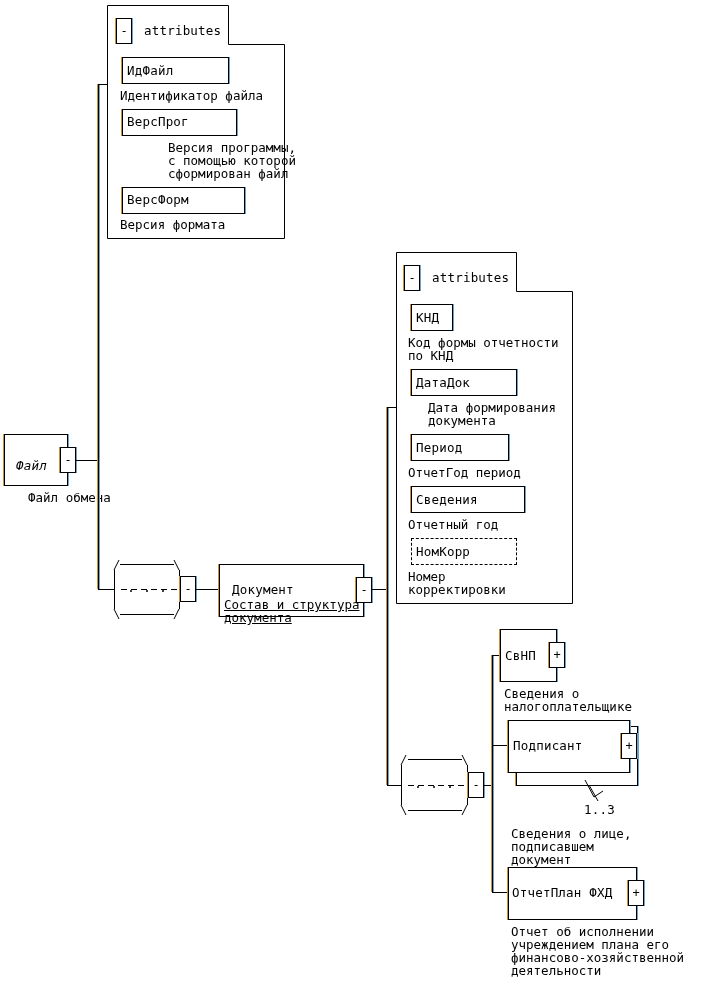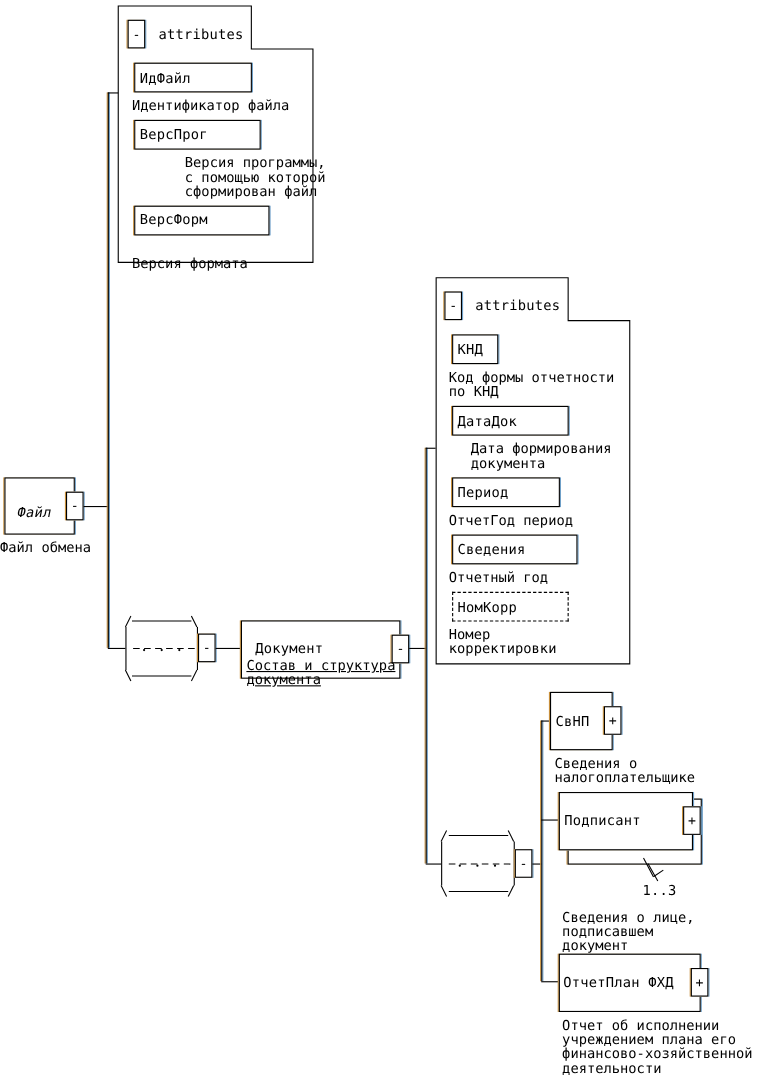--- a/index.html
+++ b/index.html
@@ -16,21 +16,21 @@
   .vl { position: absolute; width: 0; border-left: 1px solid #000; box-shadow: -1px 0 0 #c8903c, 1px 0 0 #6fa0c8; }
   .dashed { border: 1px dashed #000; box-shadow: none; }
   svg { position: absolute; overflow: visible; }
 </style>
 </head>
 <body>
 
 <div class="box" style="left:4px;top:434px;width:62px;height:50px;"></div>
 <div class="txt" style="left:16px;top:459px;font-style:italic;">Файл</div>
 <div class="exp" style="left:60px;top:447px;">-</div>
-<div class="lbl" style="left:0px;top:491px;">Файл обмена</div>
+<div class="lbl" style="left:0px;top:491px;padding-left:28px;">Файл обмена</div>
 
 <div class="hl" style="left:76px;top:460px;width:22px;"></div>
 <div class="vl" style="left:98px;top:84px;height:505px;"></div>
 <div class="hl" style="left:98px;top:84px;width:10px;"></div>
 <div class="hl" style="left:98px;top:589px;width:16px;"></div>
 
 <svg style="left:0;top:0;" width="702" height="982">
   <path d="M107.5 238.5 L107.5 5.5 L228.5 5.5 L228.5 44.5 L284.5 44.5 L284.5 238.5 Z" fill="#fff" stroke="#000" stroke-width="1"></path>
 </svg>
 <div class="exp" style="left:116px;top:18px;height:24px;">-</div>
@@ -41,21 +41,21 @@
 <div class="lbl" style="left:120px;top:89px;">Идентификатор файла</div>
 
 <div class="box" style="left:122px;top:109px;width:113px;height:25px;"></div>
 <div class="txt" style="left:127px;top:115px;">ВерсПрог</div>
 <div class="lbl" style="left:120px;top:141px;line-height:13px;margin-left:48px;">Версия программы,
 с помощью которой
 сформирован файл</div>
 
 <div class="box" style="left:122px;top:187px;width:121px;height:25px;"></div>
 <div class="txt" style="left:127px;top:193px;">ВерсФорм</div>
-<div class="lbl" style="left:120px;top:218px;margin-top:15px;">Версия формата</div>
+<div class="lbl" style="left:120px;top:218px;">Версия формата</div>
 
 <svg style="left:0;top:0;" width="702" height="982">
   <line x1="114.5" y1="570" x2="114.5" y2="609" stroke="#000"></line>
   <line x1="179.5" y1="570" x2="179.5" y2="609" stroke="#000"></line>
   <line x1="114" y1="570" x2="119" y2="560" stroke="#000"></line>
   <line x1="179" y1="570" x2="174" y2="560" stroke="#000"></line>
   <line x1="120" y1="564.5" x2="174" y2="564.5" stroke="#000"></line>
   <line x1="114" y1="609" x2="119" y2="619" stroke="#000"></line>
   <line x1="179" y1="609" x2="174" y2="619" stroke="#000"></line>
   <line x1="120" y1="614.5" x2="174" y2="614.5" stroke="#000"></line>

